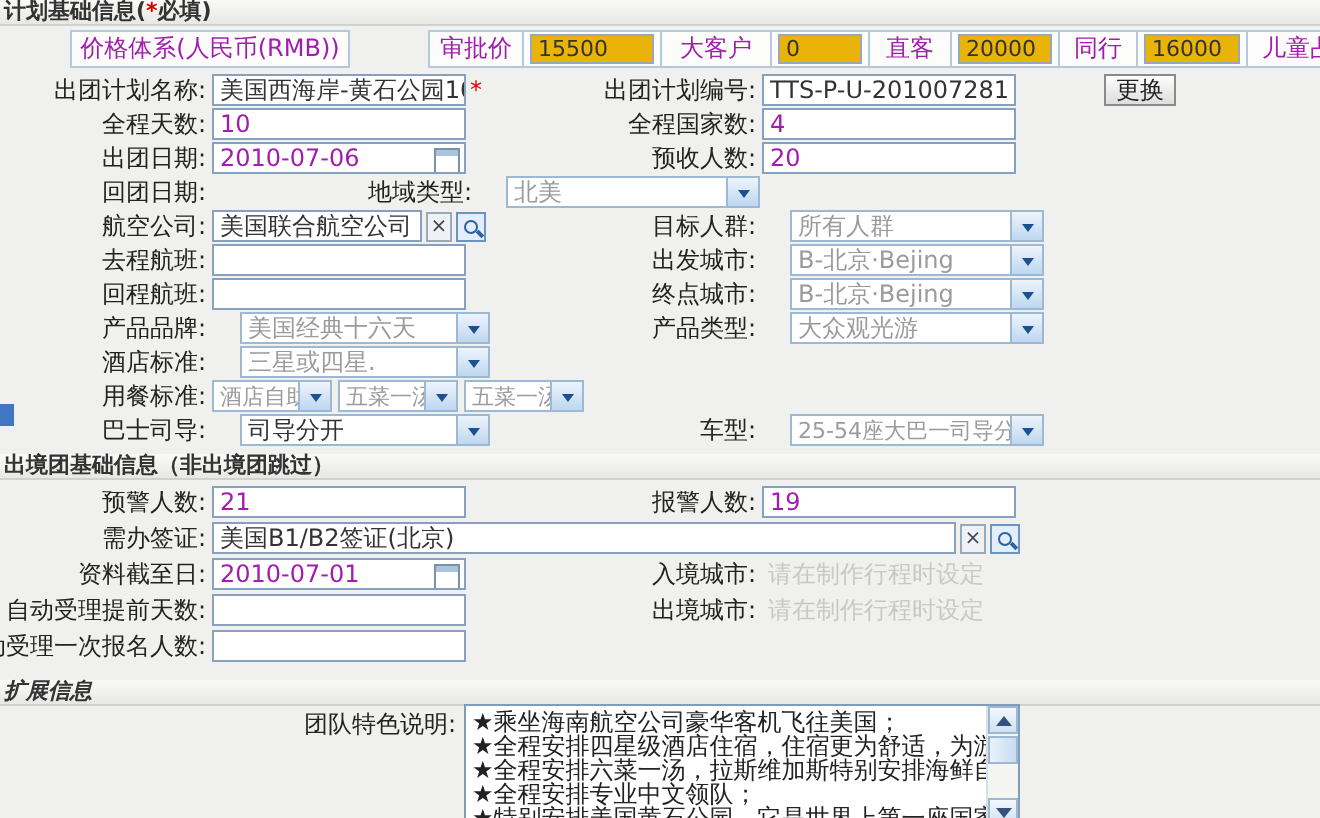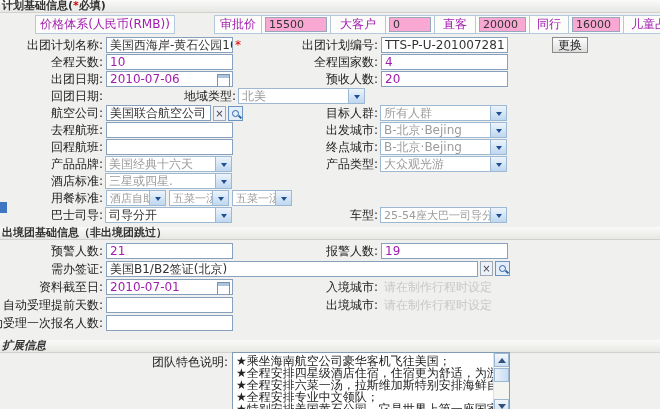--- a/index.html
+++ b/index.html
@@ -17,39 +17,39 @@
     background:linear-gradient(#fafaf9,#e7e7e4);border-bottom:1px solid #d1d1cf;
     font-size:11px;font-weight:bold;color:#333;line-height:12px;padding-left:2px;white-space:nowrap;}
   .shead .req{color:#d40000;}
 
   
   .ptable{position:absolute;left:35px;top:15px;width:625px;height:19px;display:flex;overflow:hidden;}
   .pcell{flex-shrink:0;box-sizing:border-box;border:1px solid #b5c9de;margin-left:-1px;height:19px;
     display:flex;align-items:center;justify-content:center;background:#fcfcfb;white-space:nowrap;overflow:hidden;}
   .pcell:first-child{margin-left:0;}
   .plab{color:#a21caf;font-size:12px;}
-  .pinp{flex:1;margin:2px 3px;height:13px;background:#f9a8d4;border:1px solid #98a8ba;
+  .pinp{flex:1;margin:2px 3px;height:13px;background:#eab308;border:1px solid #98a8ba;
     font-size:11px;color:#333;display:flex;padding-left:3px;overflow:hidden;}
 
   
   .form{position:absolute;left:0;width:660px;}
   .row{display:flex;align-items:center;height:16px;margin-bottom:1px;}
   .lab{display:flex;justify-content:flex-end;align-items:center;overflow:visible;}
   .lab span{white-space:nowrap;}
   .l1{width:103px;}
   .f1{width:142px;display:flex;align-items:center;}
   .l2{width:133px;}
-  .f2{flex:1;display:flex;}
+  .f2{flex:1;display:flex;align-items:center;}
   .inp{box-sizing:border-box;height:16px;background:#fff;border:1px solid #86a0bd;margin-left:3px;
     display:flex;align-items:center;padding:0 3px;white-space:nowrap;overflow:hidden;position:relative;}
   .w127{width:127px;}
   .num{color:#a21caf;}
   .txt{color:#333;}
   .star{color:#e00000;margin-left:2px;font-size:12px;}
-  .dd{box-sizing:border-box;height:16px;background:#fff;border:1px solid #9db8d2;margin-left:2px;
+  .dd{box-sizing:border-box;height:16px;background:#fff;border:1px solid #9db8d2;margin-left:17px;
     display:flex;align-items:center;padding:0 16px 0 3px;position:relative;white-space:nowrap;overflow:hidden;}
   .dd .arr{position:absolute;right:0;top:0;bottom:0;width:15px;
     background:linear-gradient(#edf4fc,#bed7f0);border-left:1px solid #9db8d2;
     display:flex;align-items:center;justify-content:center;}
   .dd .arr::after{content:"";border:3px solid transparent;border-top:4px solid #1d4f93;margin-top:4px;}
   .gray{color:#9b9b9b;}
   .fs11{font-size:11px;}
   .dd.small{width:60px;font-size:11px;margin-left:3px;}
   .cal{position:absolute;right:2px;top:2px;width:11px;height:11px;background:#fff;border:1px solid #7a93ad;}
   .cal::before{content:"";position:absolute;left:0;right:0;top:0;height:3px;background:#aac4de;}

